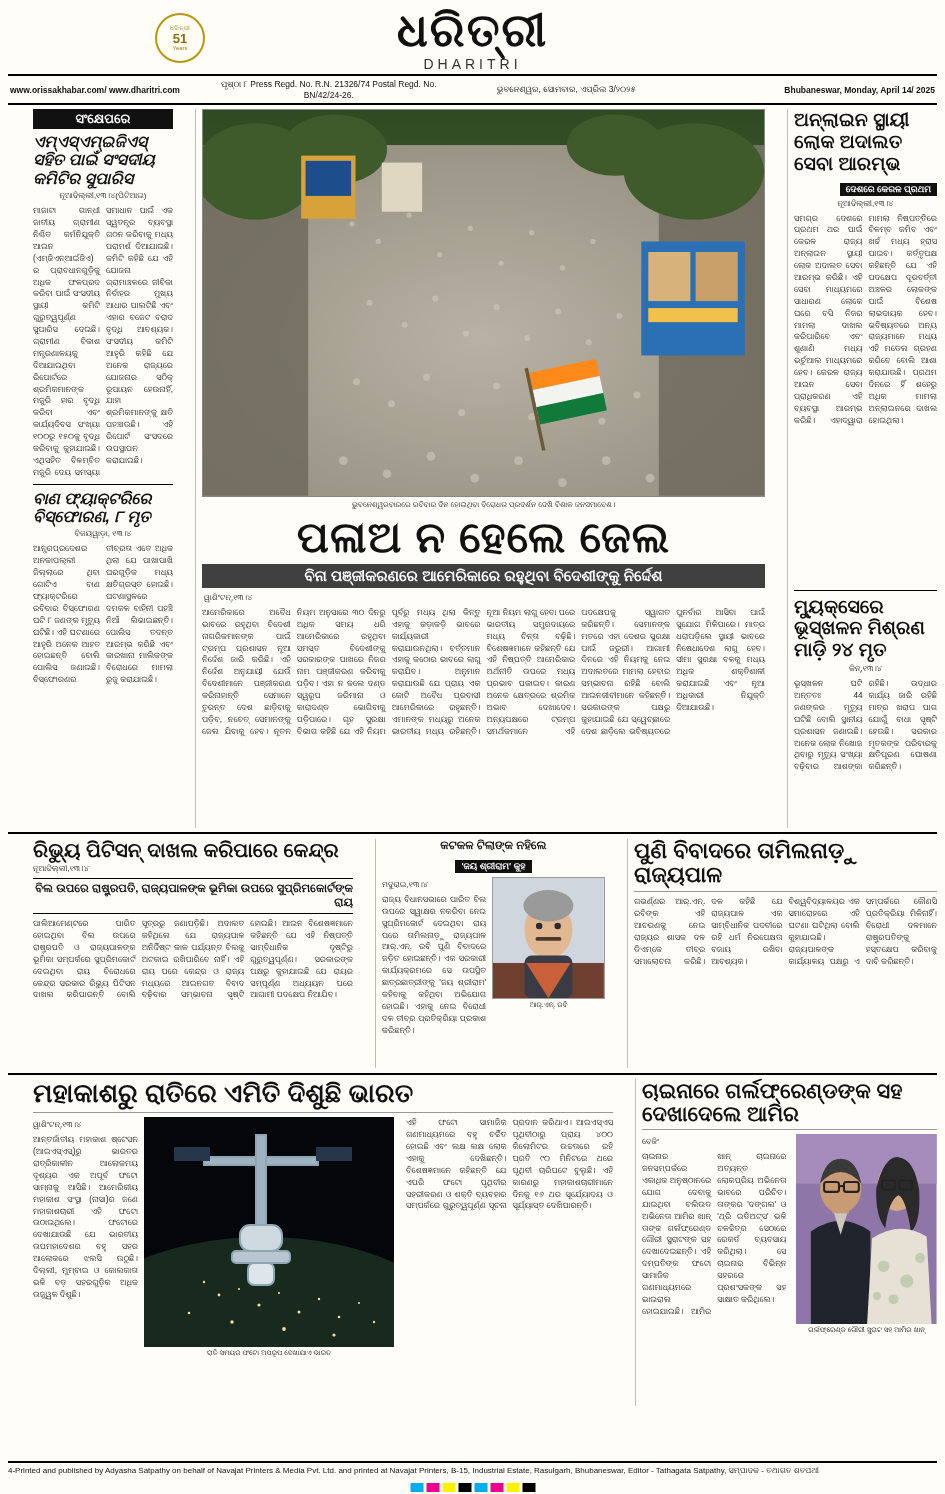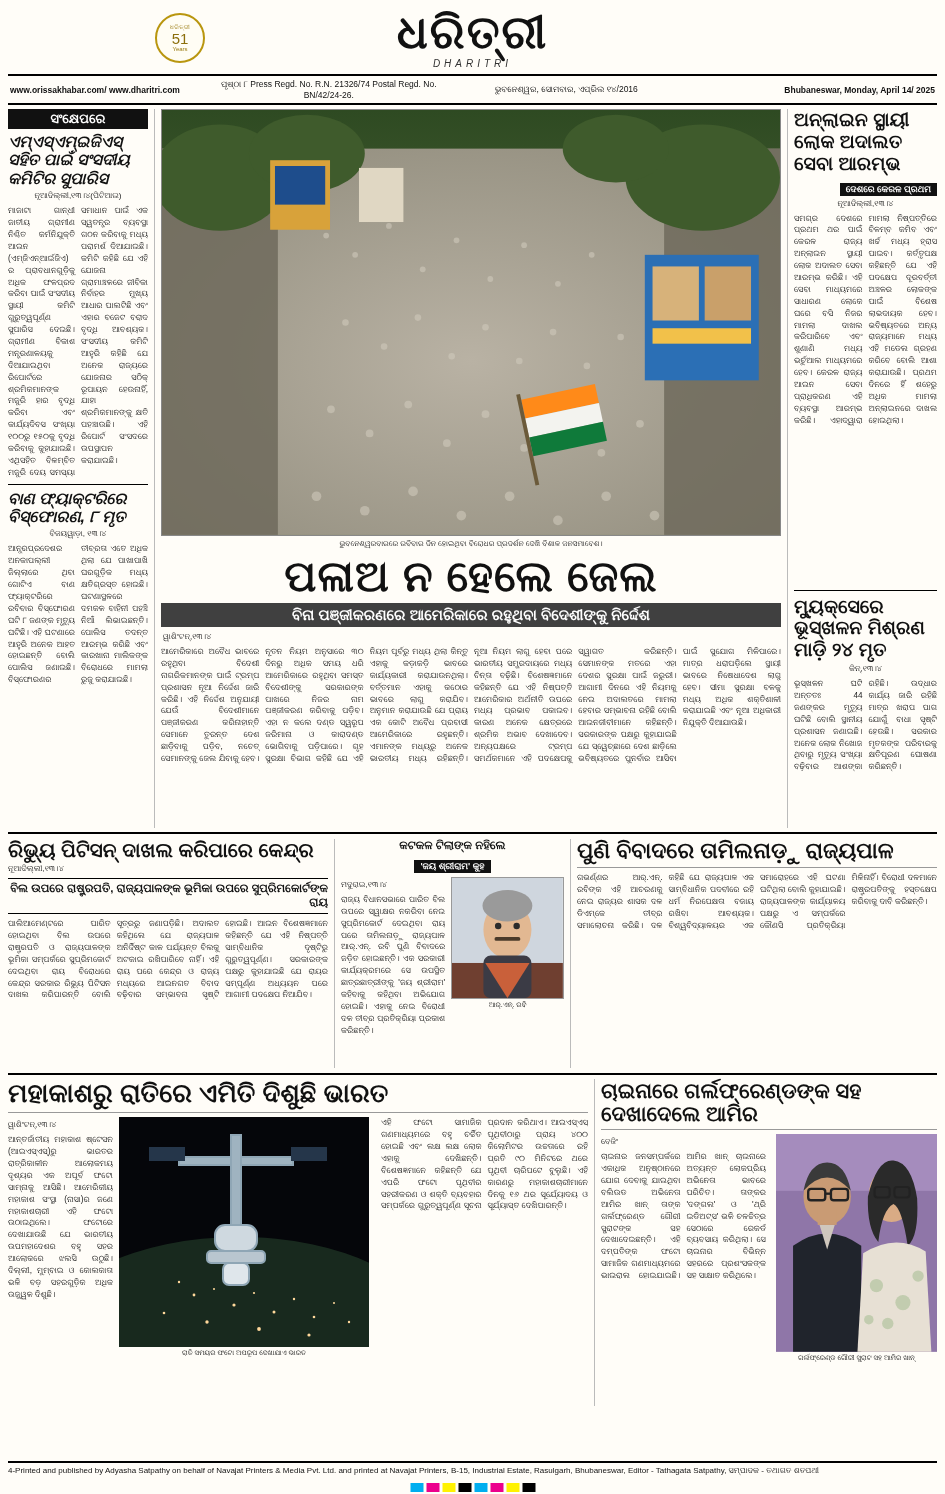--- a/index.html
+++ b/index.html
@@ -19,37 +19,37 @@
     position:absolute; left:140px; top:8px; width:64px; height:60px;
     display:flex; flex-direction:column; align-items:center; justify-content:center;
     color:#9a7b10;
   }
   .anniv .ring {
     width:50px; height:50px; border-radius:50%; border:2px solid #b9960f;
     display:flex; flex-direction:column; align-items:center; justify-content:center;
     background:#fffdf4;
   }
   .anniv .topword { font-size:6px; letter-spacing:.5px; }
-  .anniv .num { font-size:15px; font-weight:normal; line-height:1; color:#8c6f0c; }
+  .anniv .num { font-size:13px; font-weight:bold; line-height:1; color:#8c6f0c; }
   .anniv .yrs { font-size:6px; }
   .logo { text-align:center; }
   .logo .odia { font-size:46px; font-weight:bold; letter-spacing:2px; line-height:1; color:#111; }
-  .logo .eng { font-size:10px; letter-spacing:4px; margin-top:3px; color:#333;font-style:italic; }
+  .logo .eng { font-size:14px; letter-spacing:4px; margin-top:3px; color:#333; }
 
   .ruleline { border-top:2px solid #000; margin-top:2px; }
   .infobar {
     display:flex; align-items:center; font-size:8.5px; padding:3px 2px 3px 2px;
     border-bottom:2px solid #000; font-weight:bold;
   }
   .infobar .site { width:200px; }
   .infobar .mid { flex:1; text-align:center; font-weight:normal; }
   .infobar .place { width:250px; text-align:right; }
 
   
-  .cols { display:flex; gap:6px; margin-top:4px; }
+  .cols { display:flex; gap:22px; margin-top:4px;margin-left:25px; }
   .col-left { width:140px; }
   .col-center { flex:1; }
   .col-right { width:150px; }
 
   .vrule { border-left:1px solid #bbb; }
 
   
   .boxhead {
     background:#111; color:#fff; font-weight:bold; font-size:13px;
     text-align:center; padding:2px 0; margin-bottom:4px;
@@ -120,21 +120,21 @@
     <div class="logo">
       <div class="odia">ଧରିତ୍ରୀ</div>
       <div class="eng">DHARITRI</div>
     </div>
   </div>
 
   <div class="ruleline"></div>
   <div class="infobar">
     <div class="site">www.orissakhabar.com/ www.dharitri.com</div>
     <div class="mid">ପୃଷ୍ଠା ୮  Press Regd. No. R.N. 21326/74 Postal Regd. No. BN/42/24-26.</div>
-    <div class="mid">ଭୁବନେଶ୍ୱର, ସୋମବାର, ଏପ୍ରିଲ ୧୪/2016</div>
+    <div class="mid">ଭୁବନେଶ୍ୱର, ସୋମବାର, ଏପ୍ରିଲ 3/୨୦୨୫</div>
     <div class="place">Bhubaneswar,   Monday, April 14/ 2025</div>
   </div>
 
   <div class="cols">
 
     <div class="col-left">
       <div class="boxhead">ସଂକ୍ଷେପରେ</div>
       <div class="h-odia lead-head">ଏମ୍ଏସ୍ଏମ୍ଇଜିଏସ୍ ସହିତ ପାଇଁ ସଂସଦୀୟ କମିଟିର ସୁପାରିସ</div>
       <div class="byline">ନୂଆଦିଲ୍ଲୀ,୧୩।୪(ପିଟିଆଇ)</div>
       <div class="body-text cols2">ମାଜାଟା ଗାନ୍ଧୀ ଜାତୀୟ ଗ୍ରାମୀଣ ନିଶ୍ଚିତ କର୍ମନିଯୁକ୍ତି ଆଇନ (ଏମ୍ଜିଏନ୍ଆର୍ଇଜିଏ) ର ପ୍ରାବଧାନଗୁଡ଼ିକୁ ଅଧିକ ଫଳପ୍ରଦ କରିବା ପାଇଁ ସଂସଦୀୟ ସ୍ଥାୟୀ କମିଟି ଗୁରୁତ୍ୱପୂର୍ଣ୍ଣ ସୁପାରିସ ଦେଇଛି। ଗ୍ରାମୀଣ ବିକାଶ ମନ୍ତ୍ରଣାଳୟକୁ ଦିଆଯାଇଥିବା ରିପୋର୍ଟରେ ଶ୍ରମିକମାନଙ୍କ ମଜୁରି ହାର ବୃଦ୍ଧି କରିବା ଏବଂ କାର୍ଯ୍ୟଦିବସ ସଂଖ୍ୟା ୧୦୦ରୁ ୧୫୦କୁ ବୃଦ୍ଧି କରିବାକୁ କୁହାଯାଇଛି। ଏଥିସହିତ ବିଳମ୍ବିତ ମଜୁରି ଦେୟ ସମସ୍ୟା ସମାଧାନ ପାଇଁ ଏକ ସ୍ୱତନ୍ତ୍ର ବ୍ୟବସ୍ଥା ଗଠନ କରିବାକୁ ମଧ୍ୟ ପରାମର୍ଶ ଦିଆଯାଇଛି। କମିଟି କହିଛି ଯେ ଏହି ଯୋଜନା ଗ୍ରାମାଞ୍ଚଳରେ ଜୀବିକା ନିର୍ବାହର ମୁଖ୍ୟ ଆଧାର ପାଲଟିଛି ଏବଂ ଏହାର ବଜେଟ ବରାଦ ବୃଦ୍ଧି ଆବଶ୍ୟକ। ସଂସଦୀୟ କମିଟି ଆହୁରି କହିଛି ଯେ ଅନେକ ରାଜ୍ୟରେ ଯୋଜନାର ସଠିକ୍ ରୂପାୟନ ହେଉନାହିଁ, ଯାହା ଶ୍ରମିକମାନଙ୍କୁ କ୍ଷତି ପହଞ୍ଚାଉଛି। ଏହି ରିପୋର୍ଟ ସଂସଦରେ ଉପସ୍ଥାପନ କରାଯାଇଛି।</div>

